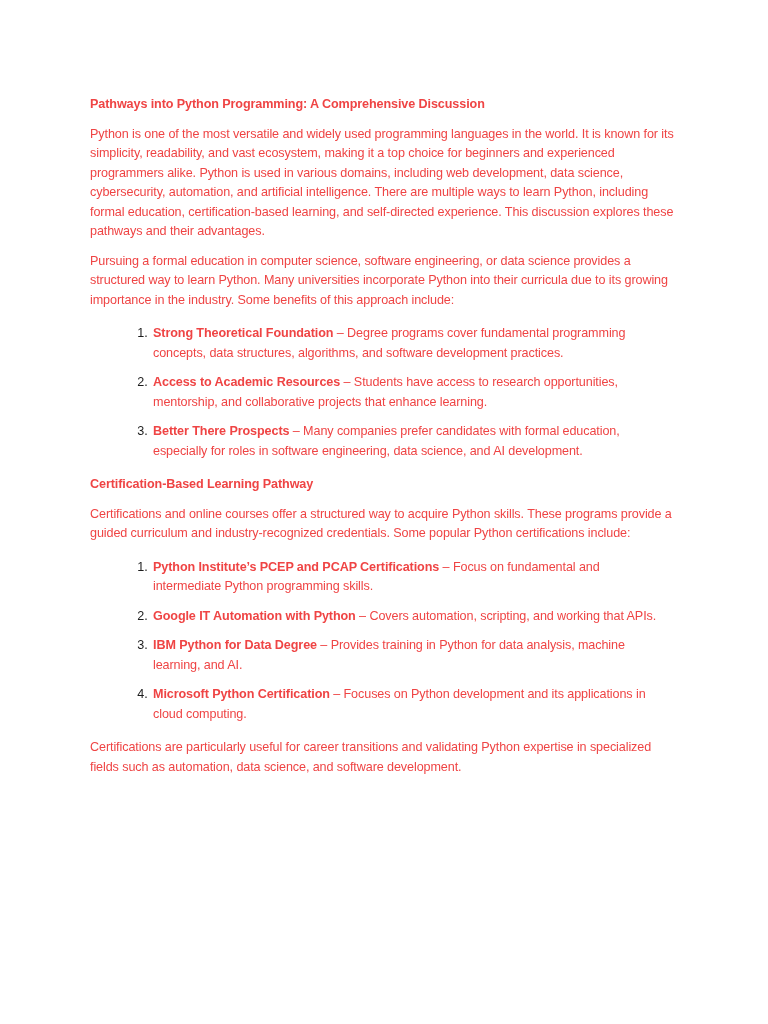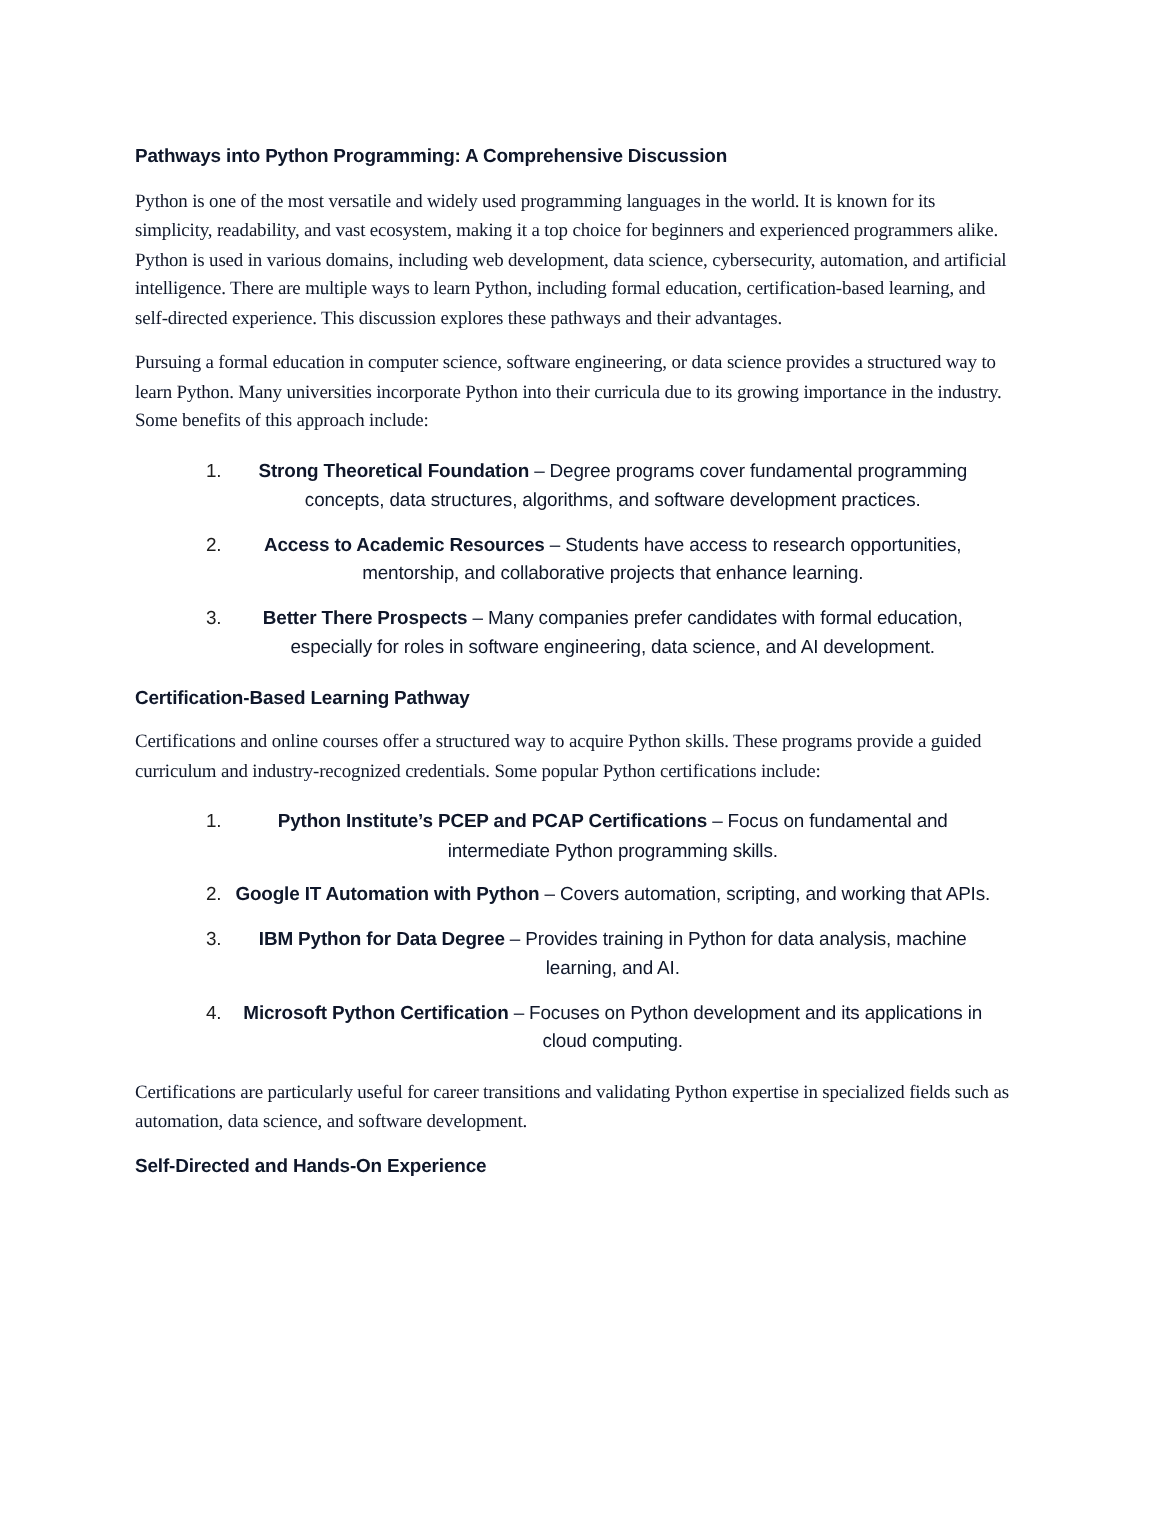--- a/index.html
+++ b/index.html
@@ -12,40 +12,38 @@
     width: 768px;
     height: 1024px;
     box-sizing: border-box;
     background: #ffffff;
     padding: 95px 90px 0 90px;
     overflow: hidden;
     font-family: "Liberation Sans", sans-serif;
     font-size: 12.6px;
     letter-spacing: -0.1px;
     line-height: 19.5px;
-    color: #0f172a;
+    color: #ef4444;
   }
   .doc-title {
     margin: 0 0 10px 0;
     font-weight: bold;
   }
   .heading {
     margin: 0 0 10px 0;
     font-weight: bold;
   }
   .para {
     margin: 0 0 10px 0;
-    font-family: Liberation Serif, serif;
   }
   ol.doc-list {
     margin: 14px;
     padding: 0 0 0 47px;
     list-style-position: outside;
     list-style-type: decimal;
-    text-align: center;
   }
   ol.doc-list > li {
     margin: 0 0 10px 0;
     padding-left: 2px;
   }
   ol.doc-list > li::marker {
     font-weight: normal;
     color: #1d1d1d;
   }
   .term {
@@ -70,15 +68,14 @@
       </ol>
       <p class="heading">Certification-Based Learning Pathway</p>
       <p class="para">Certifications and online courses offer a structured way to acquire Python skills. These programs provide a guided curriculum and industry-recognized credentials. Some popular Python certifications include:</p>
       <ol class="doc-list">
         <li><span class="term">Python Institute’s PCEP and PCAP Certifications</span><span class="sep"> – </span><span class="desc">Focus on fundamental and intermediate Python programming skills.</span></li>
         <li><span class="term">Google IT Automation with Python</span><span class="sep"> – </span><span class="desc">Covers automation, scripting, and working that APIs.</span></li>
         <li><span class="term">IBM Python for Data Degree</span><span class="sep"> – </span><span class="desc">Provides training in Python for data analysis, machine learning, and AI.</span></li>
         <li><span class="term">Microsoft Python Certification</span><span class="sep"> – </span><span class="desc">Focuses on Python development and its applications in cloud computing.</span></li>
       </ol>
       <p class="para">Certifications are particularly useful for career transitions and validating Python expertise in specialized fields such as automation, data science, and software development.</p>
-      <p class="heading">Self-Directed and Hands-On Experience</p>
     </div>
 </div>
 
 </body></html>

